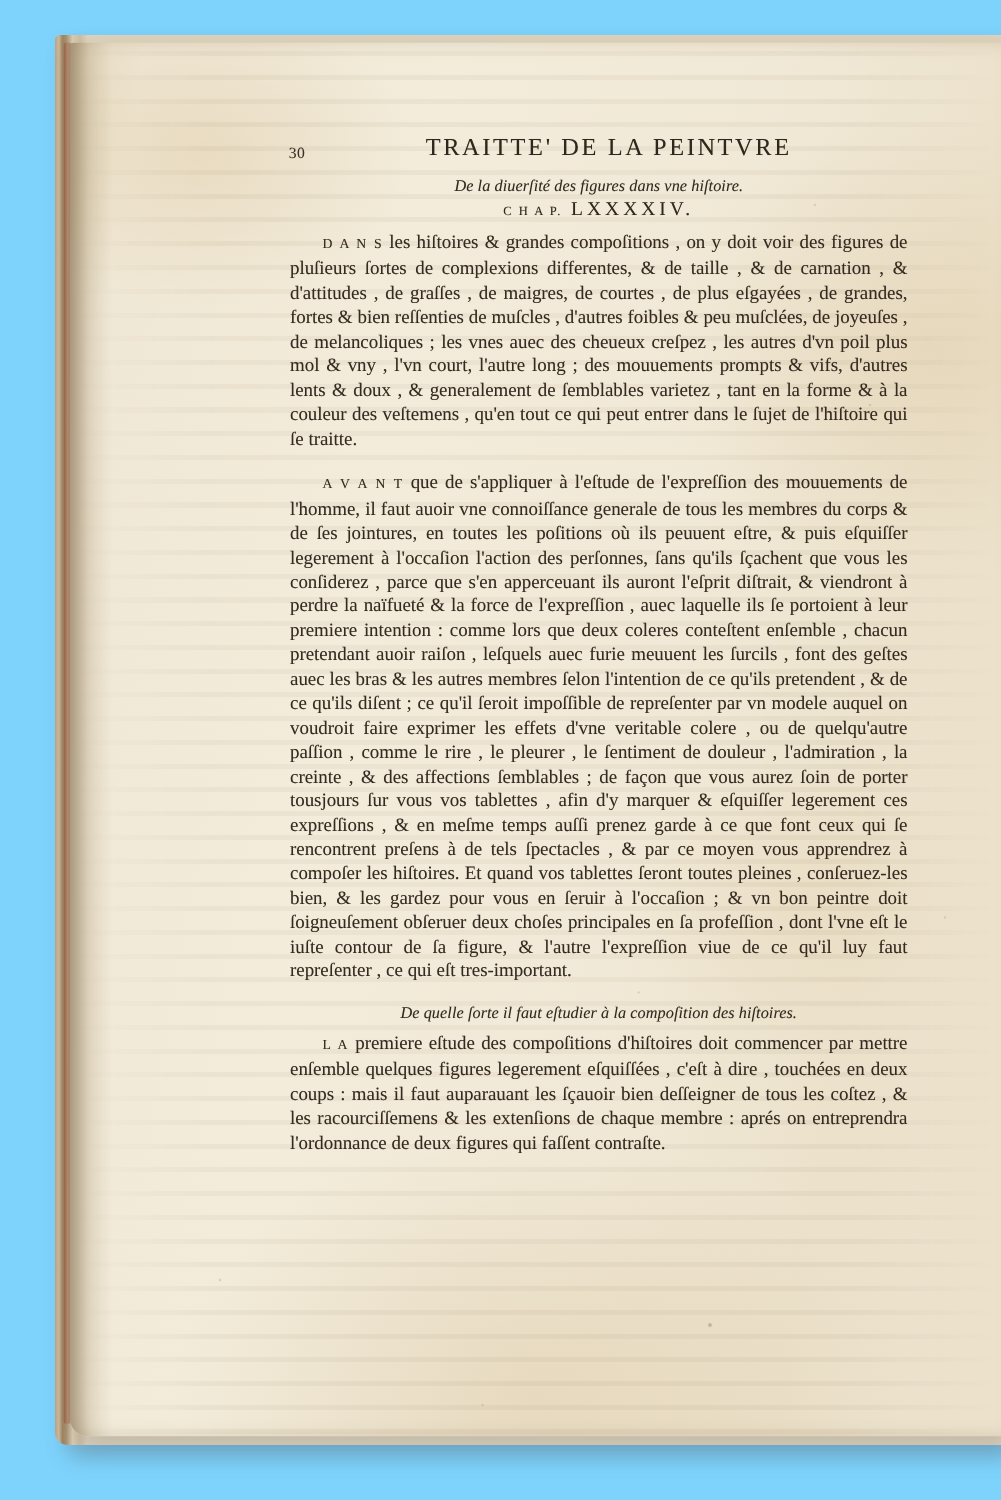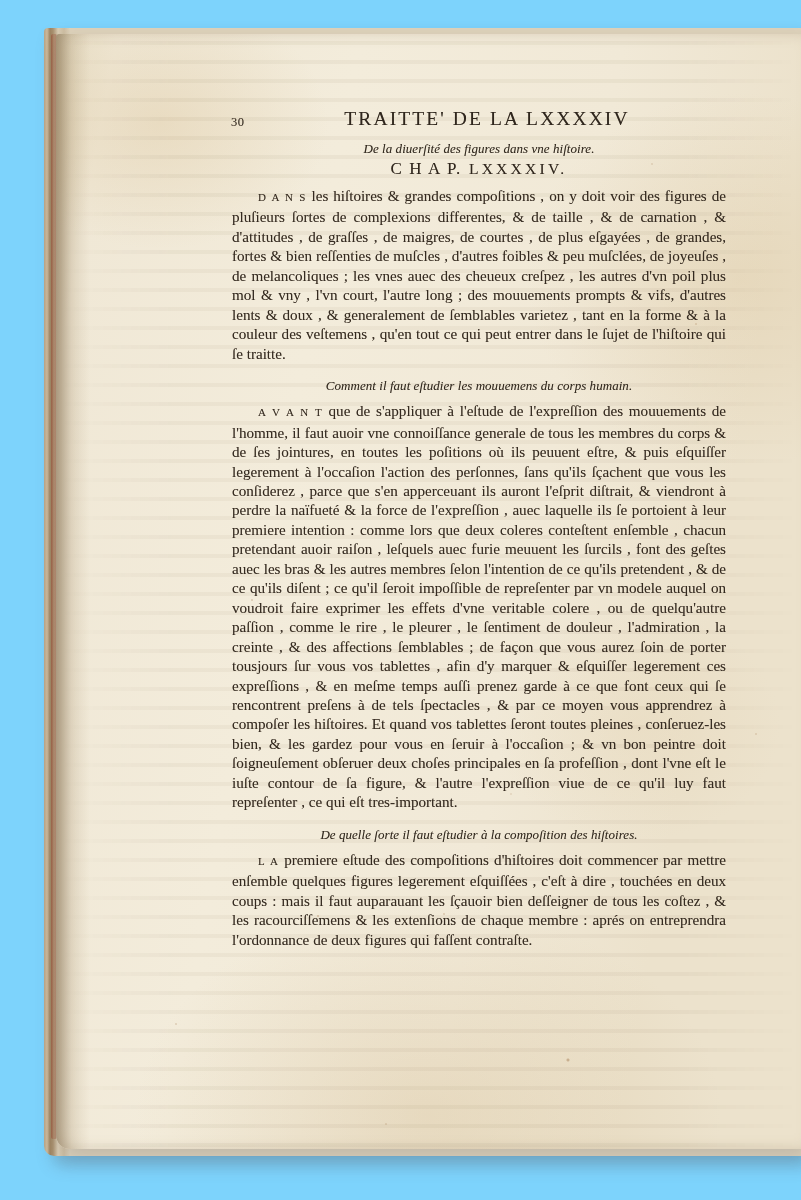--- a/index.html
+++ b/index.html
@@ -144,21 +144,21 @@
     margin-top: 7px;
   }
   .chapter-num {
     text-align: center;
     font-size: 15.6px;
     letter-spacing: 1.2px;
     color: #2f261d;
     margin-top: 2px;
   }
   .chapter-num .sm {
-    font-size: 17px;
+    font-size: 10px;
     letter-spacing: 1.6px;
   }
   .chapter-num .numeral {
     letter-spacing: 3.2px;
     padding-left: 7px;
   }
 
   .para {
     margin-top: 7px;
     font-size: 15.15px;
@@ -191,30 +191,29 @@
 
   <div class="page">
     <div class="showthrough"></div>
     <div class="foxing"></div>
     <div class="gutter-shade"></div>
 
     <div class="typeblock">
 
       <div class="running-head-row">
         <div class="folio">30</div>
-        <div class="running-head">TRAITTE' DE LA LXXXXIV</div>
+        <div class="running-head">TRAITTE' DE LA PEINTVRE</div>
       </div>
 
       <div class="chapter-title">De la diuerſité des figures dans vne hiſtoire.</div>
       <div class="chapter-num">
         <span class="sm">C H A P.</span><span class="numeral">LXXXXIV.</span>
       </div>
       <p class="para"><span class="incipit">D A N S</span><span> les hiſtoires &amp; grandes compoſitions , on y doit voir des figures de pluſieurs ſortes de complexions differentes, &amp; de taille , &amp; de carnation , &amp; d'attitudes , de graſſes , de maigres, de courtes , de plus eſgayées , de grandes, fortes &amp; bien reſſenties de muſcles , d'autres foibles &amp; peu muſclées, de joyeuſes , de melancoliques ; les vnes auec des cheueux creſpez , les autres d'vn poil plus mol &amp; vny , l'vn court, l'autre long ; des mouuements prompts &amp; vifs, d'autres lents &amp; doux , &amp; generalement de ſemblables varietez , tant en la forme &amp; à la couleur des veſtemens , qu'en tout ce qui peut entrer dans le ſujet de l'hiſtoire qui ſe traitte.</span></p>
 
-      <div class="chapter-title sp-after-1">Comment il faut eſtudier les mouuemens du corps humain.</div>
       <p class="para"><span class="incipit">A V A N T</span><span> que de s'appliquer à l'eſtude de l'expreſſion des mouuements de l'homme, il faut auoir vne connoiſſance generale de tous les membres du corps &amp; de ſes jointures, en toutes les poſitions où ils peuuent eſtre, &amp; puis eſquiſſer legerement à l'occaſion l'action des perſonnes, ſans qu'ils ſçachent que vous les conſiderez , parce que s'en apperceuant ils auront l'eſprit diſtrait, &amp; viendront à perdre la naïfueté &amp; la force de l'expreſſion , auec laquelle ils ſe portoient à leur premiere intention : comme lors que deux coleres conteſtent enſemble , chacun pretendant auoir raiſon , leſquels auec furie meuuent les ſurcils , font des geſtes auec les bras &amp;  les autres membres ſelon l'intention de ce qu'ils pretendent , &amp; de ce qu'ils diſent ; ce qu'il ſeroit impoſſible de repreſenter par vn modele auquel on voudroit faire exprimer les effets d'vne veritable colere , ou de quelqu'autre paſſion , comme le rire , le pleurer , le ſentiment de douleur , l'admiration , la creinte , &amp; des affections ſemblables ; de façon que vous aurez ſoin de porter tousjours ſur vous vos tablettes , afin d'y marquer &amp; eſquiſſer legerement ces expreſſions , &amp; en meſme temps auſſi prenez garde à ce que font ceux qui ſe rencontrent preſens à de tels ſpectacles , &amp; par ce moyen vous apprendrez à compoſer les hiſtoires. Et quand vos tablettes ſeront toutes pleines , conſeruez-les bien, &amp; les gardez pour vous en ſeruir à l'occaſion ; &amp; vn bon peintre doit ſoigneuſement obſeruer deux choſes principales en ſa profeſſion , dont l'vne eſt le iuſte contour de ſa figure, &amp; l'autre l'expreſſion viue de ce qu'il luy faut repreſenter , ce qui eſt tres-important.</span></p>
 
       <div class="chapter-title sp-after-2">De quelle ſorte il faut eſtudier à la compoſition des hiſtoires.</div>
       <p class="para"><span class="incipit">L A</span><span> premiere eſtude des compoſitions d'hiſtoires doit commencer par mettre enſemble quelques figures legerement eſquiſſées , c'eſt à dire , touchées en deux coups : mais il faut auparauant les ſçauoir bien deſſeigner de tous les coſtez , &amp;  les racourciſſemens &amp; les extenſions de chaque membre : aprés on entreprendra l'ordonnance de deux figures qui faſſent contraſte.</span></p>
 
     </div>
   </div>
 </div>
 
 </body></html>

